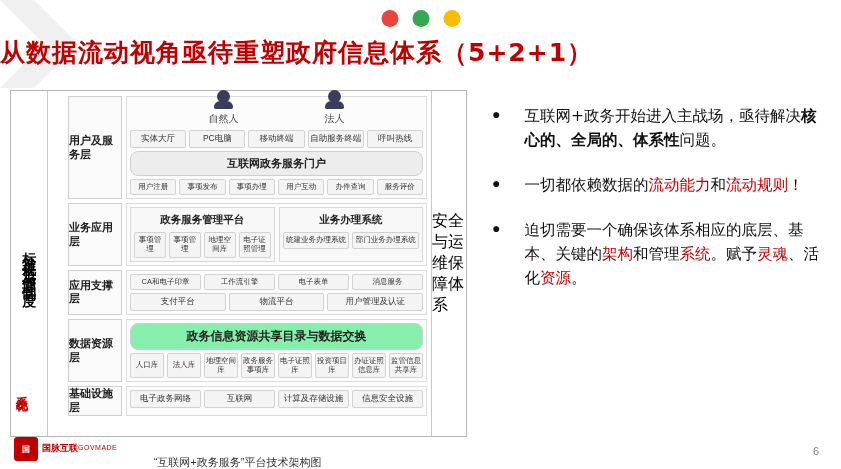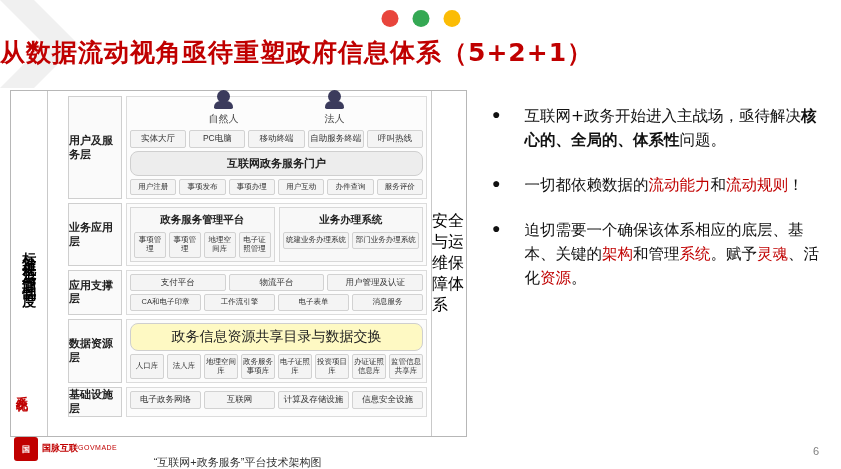--- a/index.html
+++ b/index.html
@@ -54,21 +54,21 @@
   .chip{
     flex:1;border:1px solid #d2d2d2;background:#f4f4f4;border-radius:2px;
     font-size:8.5px;color:#333;text-align:center;padding:3px 1px;line-height:1.15;
     display:flex;align-items:center;justify-content:center;
   }
   .chip.small{font-size:7.5px;}
   .banner{
     border:1px solid #cfcfcf;background:#ededed;border-radius:8px;
     text-align:center;font-size:11px;font-weight:bold;color:#222;padding:4px 2px;
   }
-  .banner.sub{font-size:14px;font-weight:normal;background:#fef9c3;}
+  .banner.sub{font-size:12px;font-weight:bold;background:#86efac;}
   .twocol{display:flex;gap:4px;}
   .panel{flex:1;border:1px solid #d8d8d8;background:#f8f8f8;padding:3px;display:flex;flex-direction:column;gap:3px;}
   .panel-title{text-align:center;font-size:10.5px;font-weight:bold;color:#222;padding:2px 0;}
 
   .persons{display:flex;justify-content:center;gap:86px;align-items:flex-end;height:26px;margin-bottom:1px;}
   .person{display:flex;flex-direction:column;align-items:center;}
   .person .head{
     width:13px;height:13px;border-radius:50%;background:#3b3b5c;margin-bottom:1px;
     position:relative;
   }
@@ -185,29 +185,29 @@
             </div>
           </div>
         </div>
       </div>
     </div>
 
     <div class="row">
       <div class="rowlabel">应用支撑层</div>
       <div class="rowbody">
         <div class="chips">
-          <div class="chip">支付平台</div>
-          <div class="chip">物流平台</div>
-          <div class="chip">用户管理及认证</div>
-        </div>
-        <div class="chips">
           <div class="chip small">CA和电子印章</div>
           <div class="chip small">工作流引擎</div>
           <div class="chip small">电子表单</div>
           <div class="chip small">消息服务</div>
+        </div>
+        <div class="chips">
+          <div class="chip">支付平台</div>
+          <div class="chip">物流平台</div>
+          <div class="chip">用户管理及认证</div>
         </div>
       </div>
     </div>
 
     <div class="row">
       <div class="rowlabel">数据资源层</div>
       <div class="rowbody">
         <div class="banner sub">政务信息资源共享目录与数据交换</div>
         <div class="chips">
           <div class="chip small">人口库</div>

